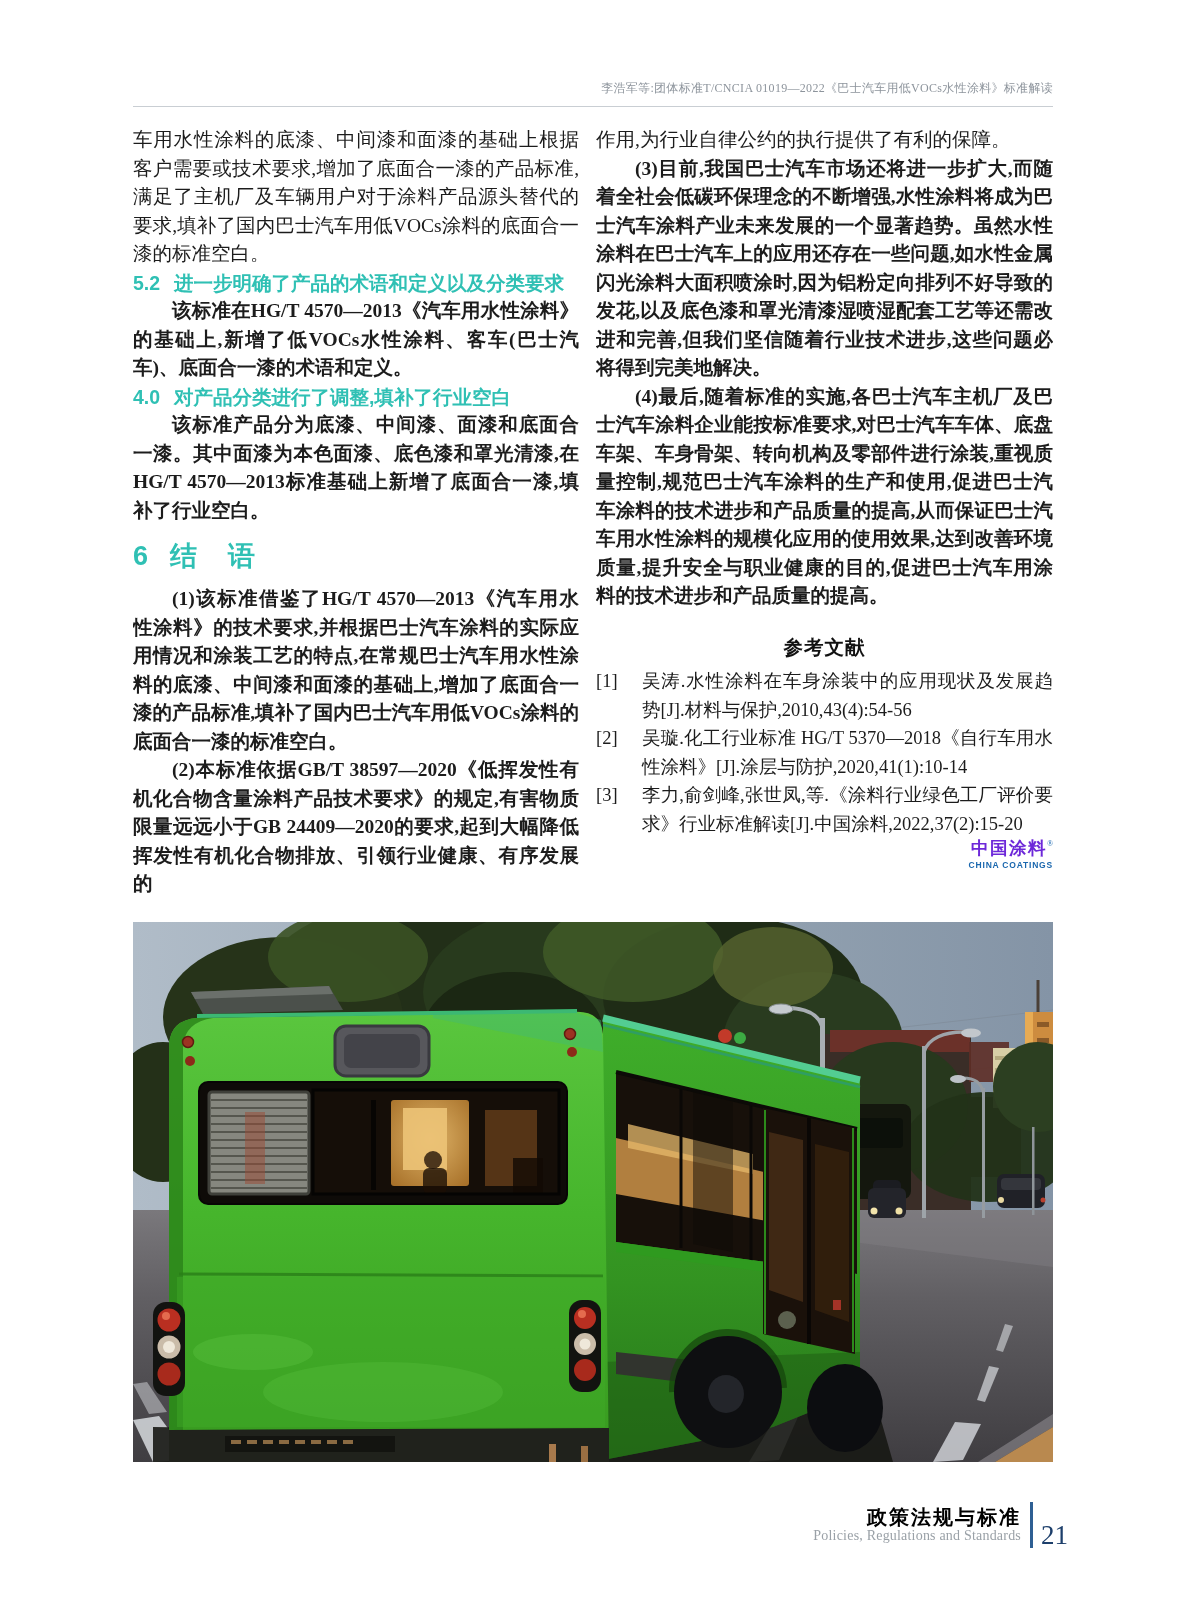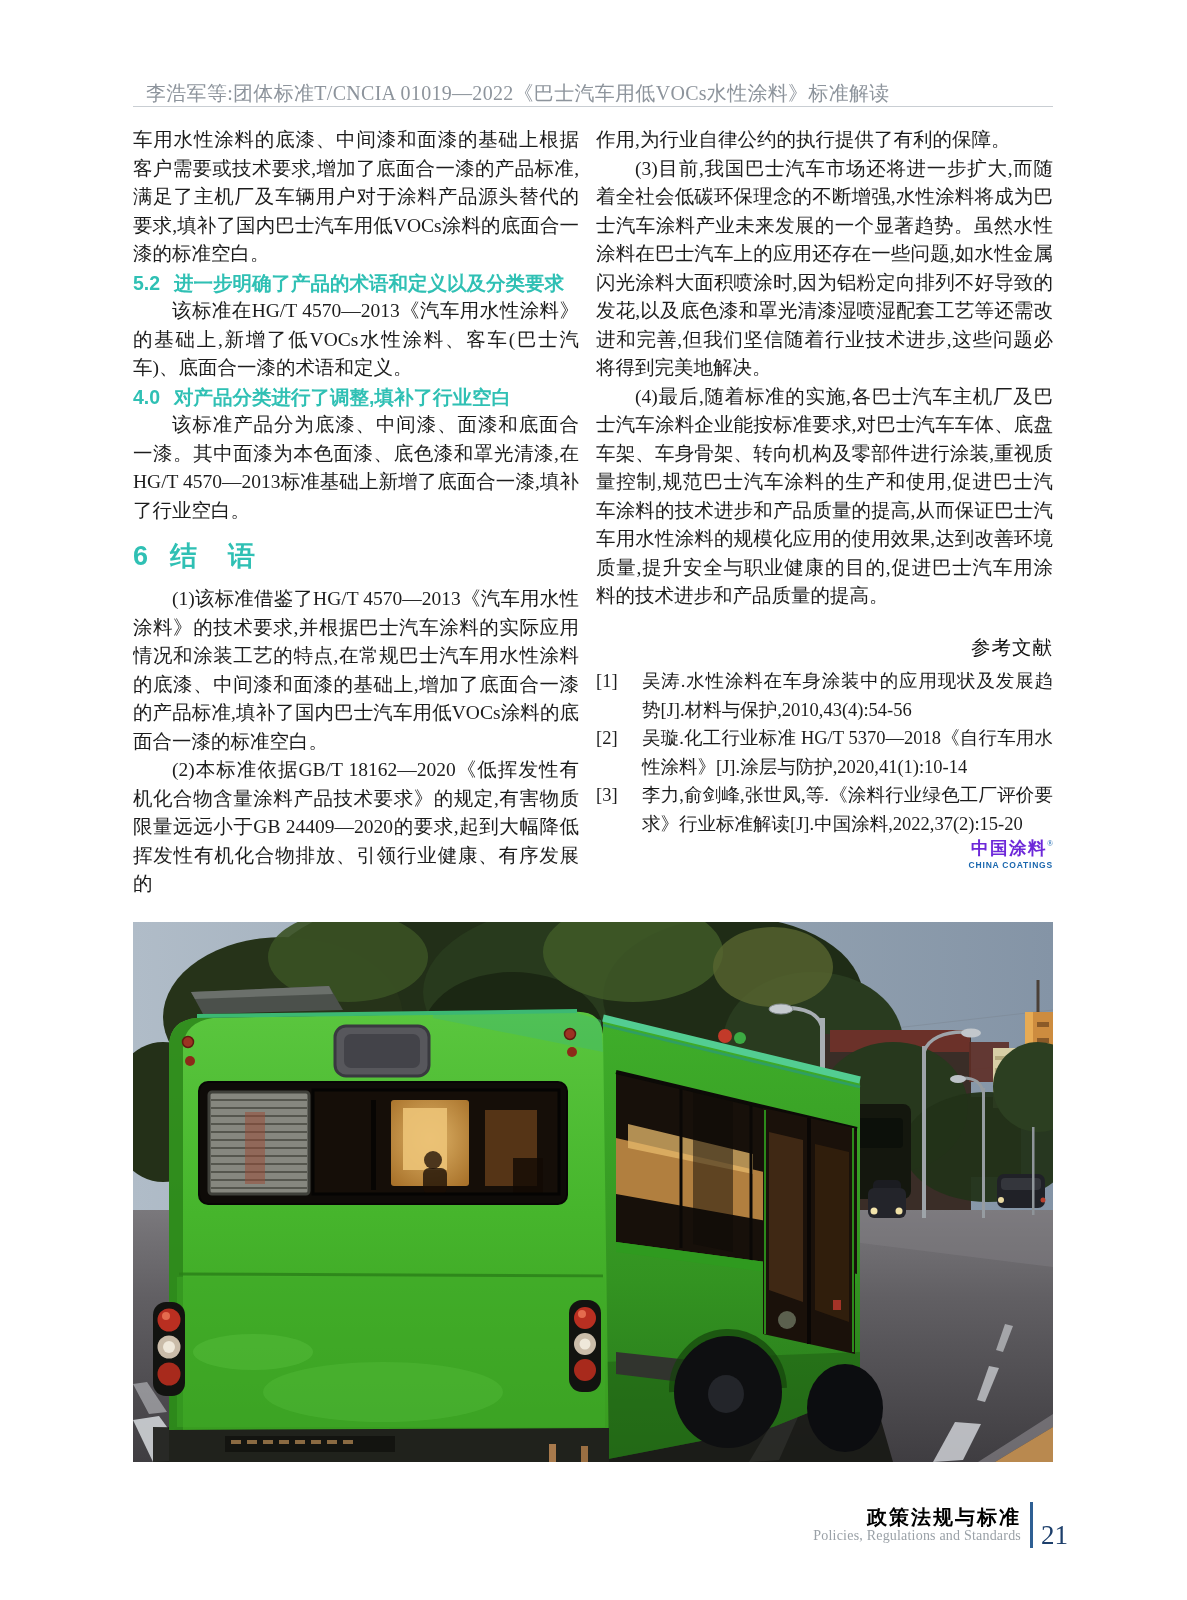--- a/index.html
+++ b/index.html
@@ -1,40 +1,40 @@
 <!DOCTYPE html>
 <html><head>
 <meta charset="utf-8">
 <style>
   html,body { margin:0; padding:0; background:#e8e8e8; }
   .page { position:relative; width:1187px; height:1600px; margin:0 auto; background:#ffffff;
           font-family:"Liberation Serif", serif; color:#1c1c1c; overflow:hidden; }
 
   
-  .running-title { position:absolute; top:80px; left:146px; width:920px; text-align:left;
-                   font-size:20px; color:#8d949c; letter-spacing:0.3px; white-space:nowrap; }
+  .running-title { position:absolute; top:80px; left:133px; width:920px; text-align:right;
+                   font-size:12px; color:#8d949c; letter-spacing:0.3px; white-space:nowrap; }
   .header-rule { position:absolute; top:106px; left:133px; width:920px; height:1px; background:#c9ced3; }
 
   
   .col { position:absolute; top:126px; font-size:19.5px; line-height:28.5px;
          text-align:justify; overflow:hidden; }
   .col-left  { left:133px; width:446px; height:772px; }
   .col-right { left:596px; width:457px; height:790px; }
   p.body-par { margin:0; }
-  p.indent { text-indent:2em; }
+  p.indent { text-indent:2em;font-weight:bold; }
 
   .sub-heading { font-family:"Liberation Sans", sans-serif; font-weight:bold; color:#2fc0b4;
                  font-size:19.5px; line-height:28.5px; text-align:left; }
   .sub-heading .h-num { margin-right:14px; }
   .big-heading { font-family:"Liberation Sans", sans-serif; font-weight:bold; color:#2fc0b4;
                  font-size:27px; line-height:34px; margin:14px 0 12px 0; text-align:left; letter-spacing:2px; }
   .big-heading .h-num { margin-right:20px; }
 
-  .refs-title { font-family:"Liberation Sans", sans-serif; font-weight:normal; color:#111;
-                text-align:right; font-size:19.5px; margin:22px 0 6px 0; letter-spacing:1px; }
+  .refs-title { font-family:"Liberation Sans", sans-serif; font-weight:bold; color:#111;
+                text-align:center; font-size:19.5px; margin:22px 0 6px 0; letter-spacing:1px; }
   .ref-list { margin:0; padding:0; list-style:none; font-size:18.5px; line-height:28.5px; }
   .ref-item { display:flex; }
   .ref-num  { flex:none; width:46px; }
   .ref-text { flex:1; }
 
   
   .logo { position:absolute; top:840px; right:134px; text-align:right; line-height:1; }
   .logo-cn { font-family:"Liberation Sans", sans-serif; font-weight:bold; font-size:17.5px;
              color:#6d28d9; letter-spacing:1.5px; }
   .logo-mark { font-size:8px; vertical-align:top; color:#1a67ae; }
@@ -70,21 +70,21 @@
     </div>
     <p class="body-par indent">该标准在HG/T 4570—2013《汽车用水性涂料》的基础上,新增了低VOCs水性涂料、客车(巴士汽车)、底面合一漆的术语和定义。</p>
     <div class="sub-heading">
       <span class="h-num">4.0</span><span>对产品分类进行了调整,填补了行业空白</span>
     </div>
     <p class="body-par indent">该标准产品分为底漆、中间漆、面漆和底面合一漆。其中面漆为本色面漆、底色漆和罩光清漆,在HG/T 4570—2013标准基础上新增了底面合一漆,填补了行业空白。</p>
     <div class="big-heading">
       <span class="h-num">6</span><span>结　语</span>
     </div>
     <p class="body-par indent">(1)该标准借鉴了HG/T 4570—2013《汽车用水性涂料》的技术要求,并根据巴士汽车涂料的实际应用情况和涂装工艺的特点,在常规巴士汽车用水性涂料的底漆、中间漆和面漆的基础上,增加了底面合一漆的产品标准,填补了国内巴士汽车用低VOCs涂料的底面合一漆的标准空白。</p>
-    <p class="body-par indent">(2)本标准依据GB/T 18162—2020《低挥发性有机化合物含量涂料产品技术要求》的规定,有害物质限量远远小于GB 24409—2020的要求,起到大幅降低挥发性有机化合物排放、引领行业健康、有序发展的</p>
+    <p class="body-par indent">(2)本标准依据GB/T 38597—2020《低挥发性有机化合物含量涂料产品技术要求》的规定,有害物质限量远远小于GB 24409—2020的要求,起到大幅降低挥发性有机化合物排放、引领行业健康、有序发展的</p>
   </div>
 
   <div class="col col-right">
     <p class="body-par">作用,为行业自律公约的执行提供了有利的保障。</p>
     <p class="body-par indent">(3)目前,我国巴士汽车市场还将进一步扩大,而随着全社会低碳环保理念的不断增强,水性涂料将成为巴士汽车涂料产业未来发展的一个显著趋势。虽然水性涂料在巴士汽车上的应用还存在一些问题,如水性金属闪光涂料大面积喷涂时,因为铝粉定向排列不好导致的发花,以及底色漆和罩光清漆湿喷湿配套工艺等还需改进和完善,但我们坚信随着行业技术进步,这些问题必将得到完美地解决。</p>
     <p class="body-par indent">(4)最后,随着标准的实施,各巴士汽车主机厂及巴士汽车涂料企业能按标准要求,对巴士汽车车体、底盘车架、车身骨架、转向机构及零部件进行涂装,重视质量控制,规范巴士汽车涂料的生产和使用,促进巴士汽车涂料的技术进步和产品质量的提高,从而保证巴士汽车用水性涂料的规模化应用的使用效果,达到改善环境质量,提升安全与职业健康的目的,促进巴士汽车用涂料的技术进步和产品质量的提高。</p>
     <div class="refs-title">参考文献</div>
     <ul class="ref-list">
       <li class="ref-item">
         <span class="ref-num">[1]</span>

